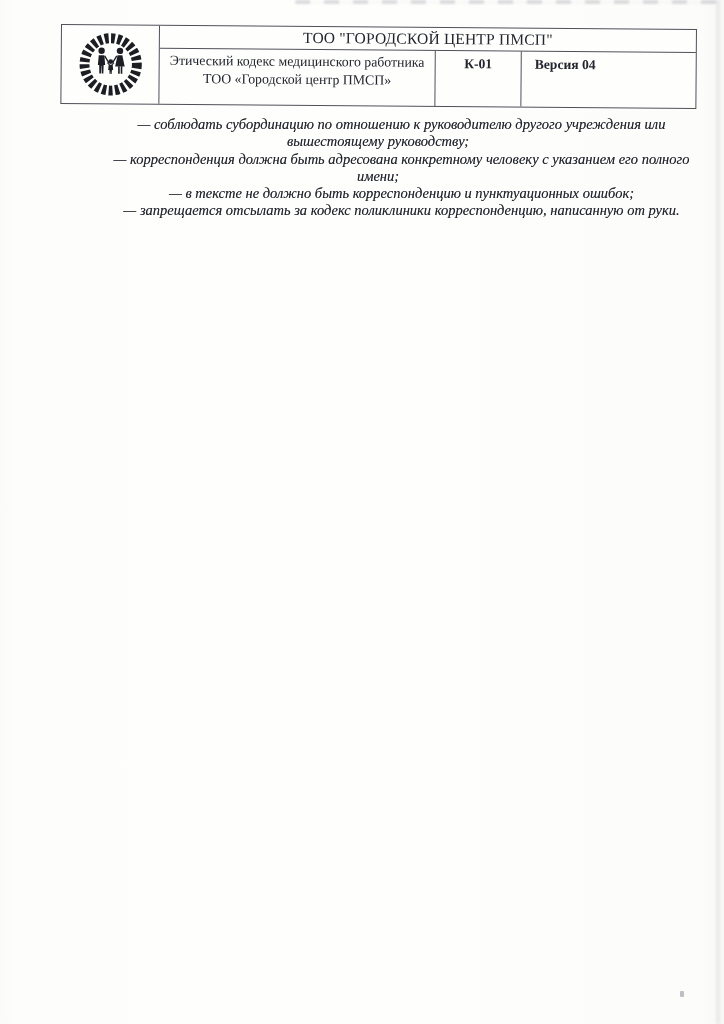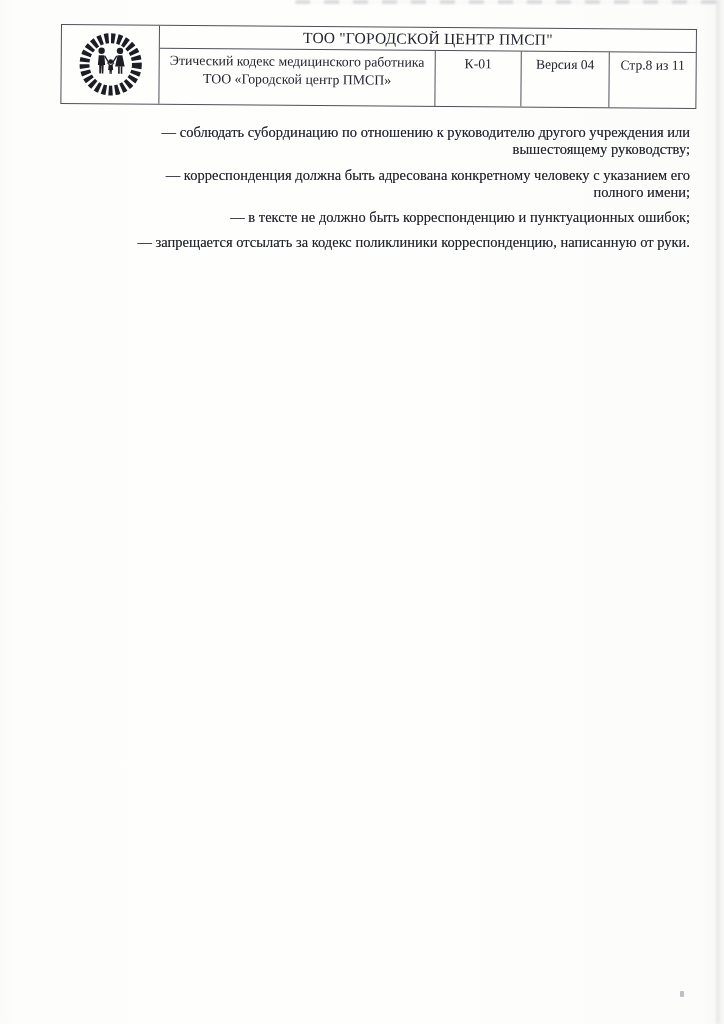--- a/index.html
+++ b/index.html
@@ -102,40 +102,42 @@
   .cell-code    { grid-area: 2 / 3 / 3 / 4; }
   .cell-version { grid-area: 2 / 4 / 3 / 5; }
   .cell-page    { grid-area: 2 / 5 / 3 / 6; }
 
   .cell-code, .cell-version, .cell-page {
     border-left: 1.6px solid #50505a;
     text-align: center;
     font-size: 13.6px;
     padding-top: 5px;
     white-space: nowrap;
+    font-weight: bold;
   }
 
   .logo-svg { width: 68px; height: 68px; display: block; }
 
   
   .doc-body {
     position: absolute;
     left: 58px;
     top: 116px;
     width: 640px;
     font-size: 14.5px;
     line-height: 17.3px;
     color: #23252e;
     text-shadow: 0 0 0.4px rgba(35, 37, 46, 0.55);
   }
 
   .doc-body p {
-    margin: 8px;
+    margin: 0;
     text-indent: 47px;
-    text-align: right;
+    text-align: center;
+    font-style: italic;
   }
 </style>
 </head>
 <body>
 
 <div class="page">
 
   <div class="scan-smudge-top"></div>
   <div class="scan-edge-right"></div>
   <div class="scan-speck"></div>
@@ -177,23 +179,20 @@
     </div>
 
     <div class="cell cell-code">
       <span>К-01</span>
     </div>
 
     <div class="cell cell-version">
       <span>Версия 04</span>
     </div>
 
-    <div class="cell cell-page">
-      <span>Стр.8 из 11</span>
-    </div>
 
   </div>
 
   <div class="doc-body">
     <p>— соблюдать субординацию по отношению к руководителю другого учреждения или вышестоящему руководству;</p>
     <p>— корреспонденция должна быть адресована конкретному человеку с указанием его полного имени;</p>
     <p>— в тексте не должно быть корреспонденцию и пунктуационных ошибок;</p>
     <p>— запрещается отсылать за кодекс поликлиники корреспонденцию, написанную от руки.</p>
   </div>
 

